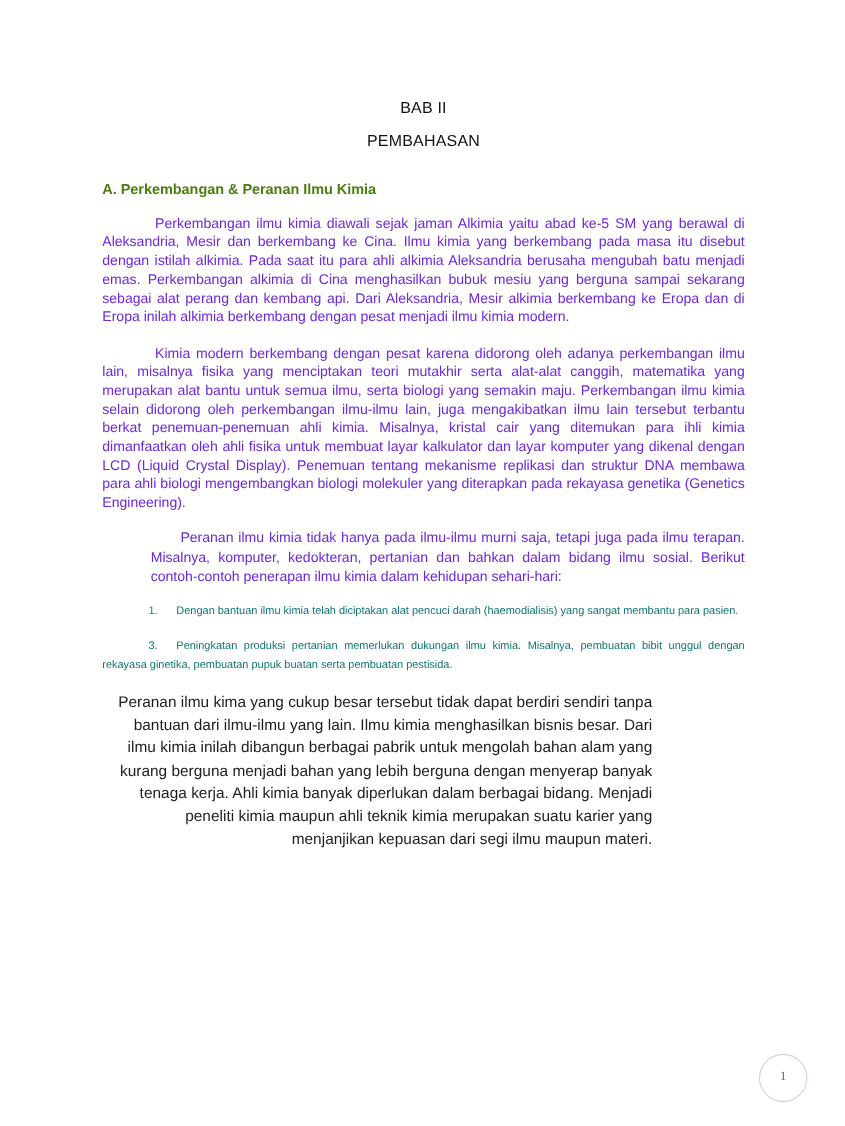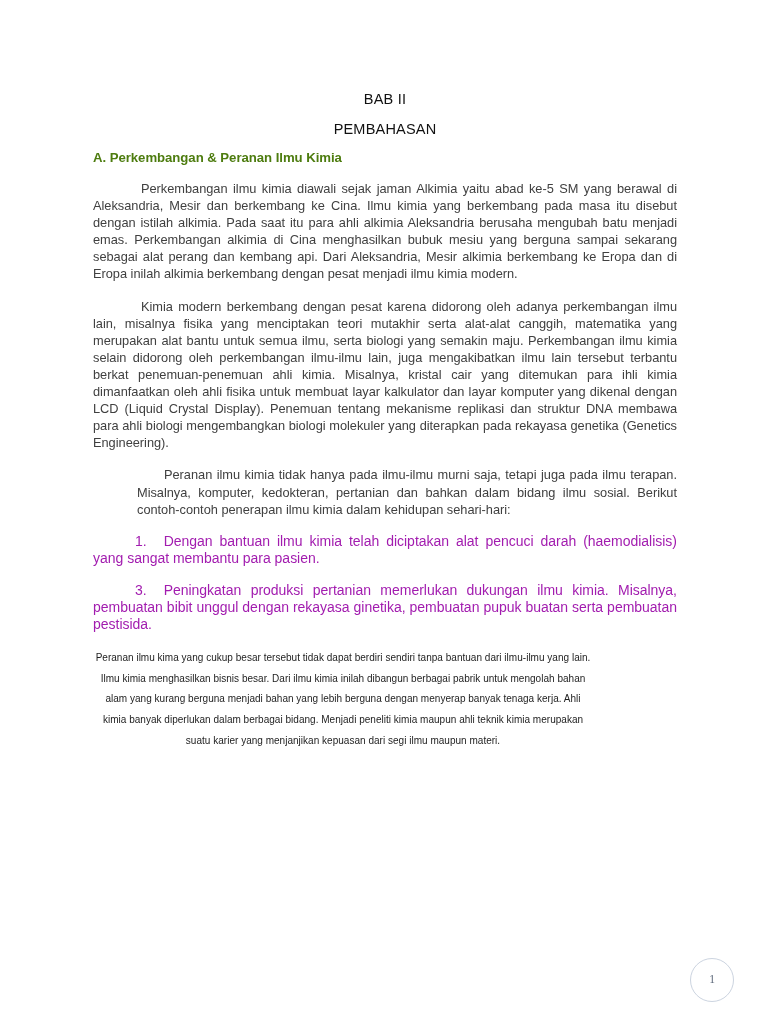--- a/index.html
+++ b/index.html
@@ -37,73 +37,73 @@
 
   .doc-title {
     text-align: center;
     font-size: 14.5px;
     line-height: 30px;
     letter-spacing: 0.2px;
     color: #111111;
     font-weight: 400;
   }
   .doc-title.second {
-    margin-bottom: 5px;
+    margin-bottom: 19px;
   }
 
   .section-heading {
     font-size: 13.2px;
     font-weight: bold;
     line-height: 17px;
     color: #4d7c0f;
     margin-bottom: 14px;
     letter-spacing: -0.05px;
   }
 
   .para {
     font-size: 12.8px;
     line-height: 17.1px;
     text-align: justify;
     text-justify: inter-word;
-    color: #404040;
+    color: #6d28d9;
     margin-bottom: 15px;
     letter-spacing: -0.02px;
   }
   .para.indent {
     text-indent: 48px;
   }
   .para.indent-small {
     text-indent: 27px;
     margin-left: 44px;
   }
 
   
   .list-item {
-    font-size: 14px;
+    font-size: 10px;
     line-height: 17.1px;
     text-align: justify;
     text-justify: inter-word;
-    color: #a21caf;
+    color: #0f766e;
     margin-bottom: 15px;
     letter-spacing: -0.02px;
     text-indent: 21px;
   }
   .list-item .num {
     display: inline-block;
   }
   .list-item .gap {
     display: inline-block;
     width: 17px;
   }
 
   
   .para-final {
-    font-size: 10px;
+    font-size: 14px;
     line-height: 20.6px;
-    text-align: center;
+    text-align: right;
     color: #1d1d1d;
     width: 500px;
     margin-top: 3px;
     letter-spacing: 0.02px;
   }
 
   
   #page-badge {
     position: absolute;
     left: 690px;

